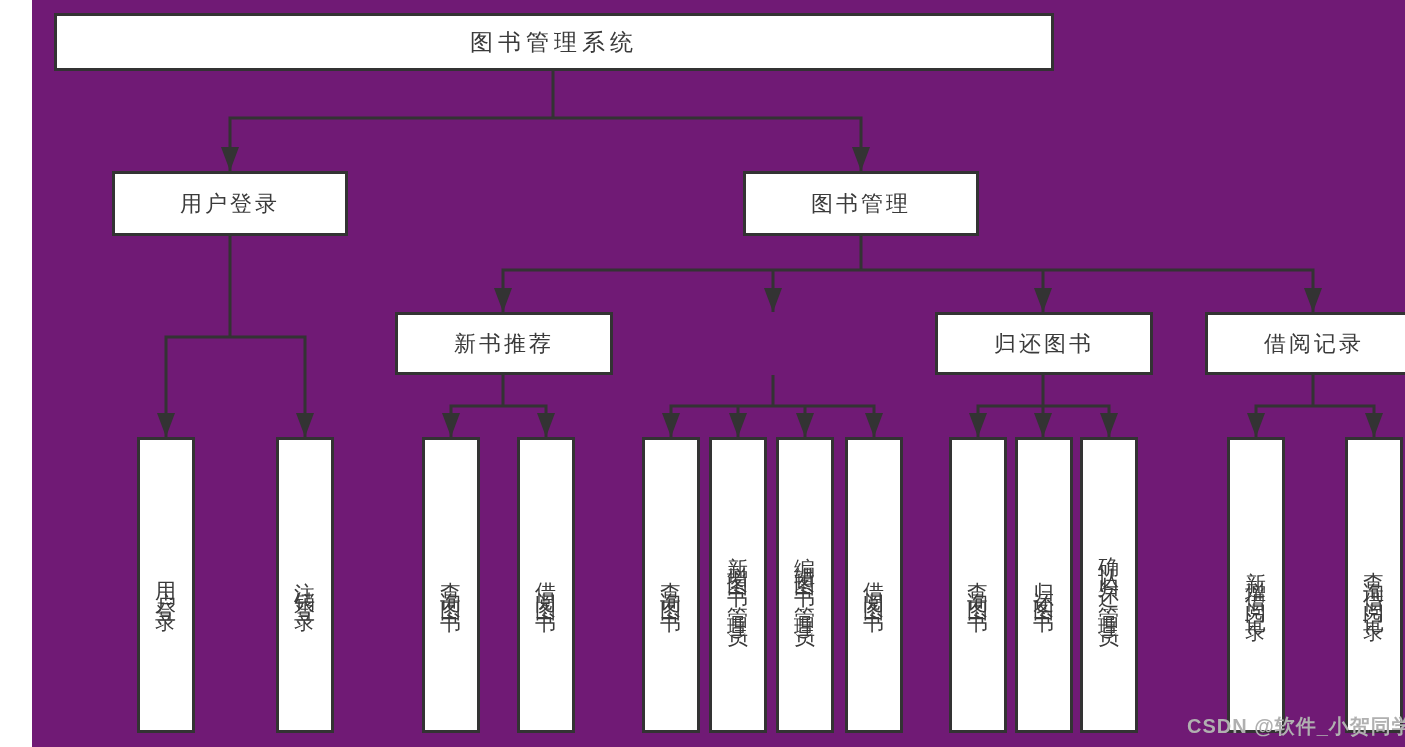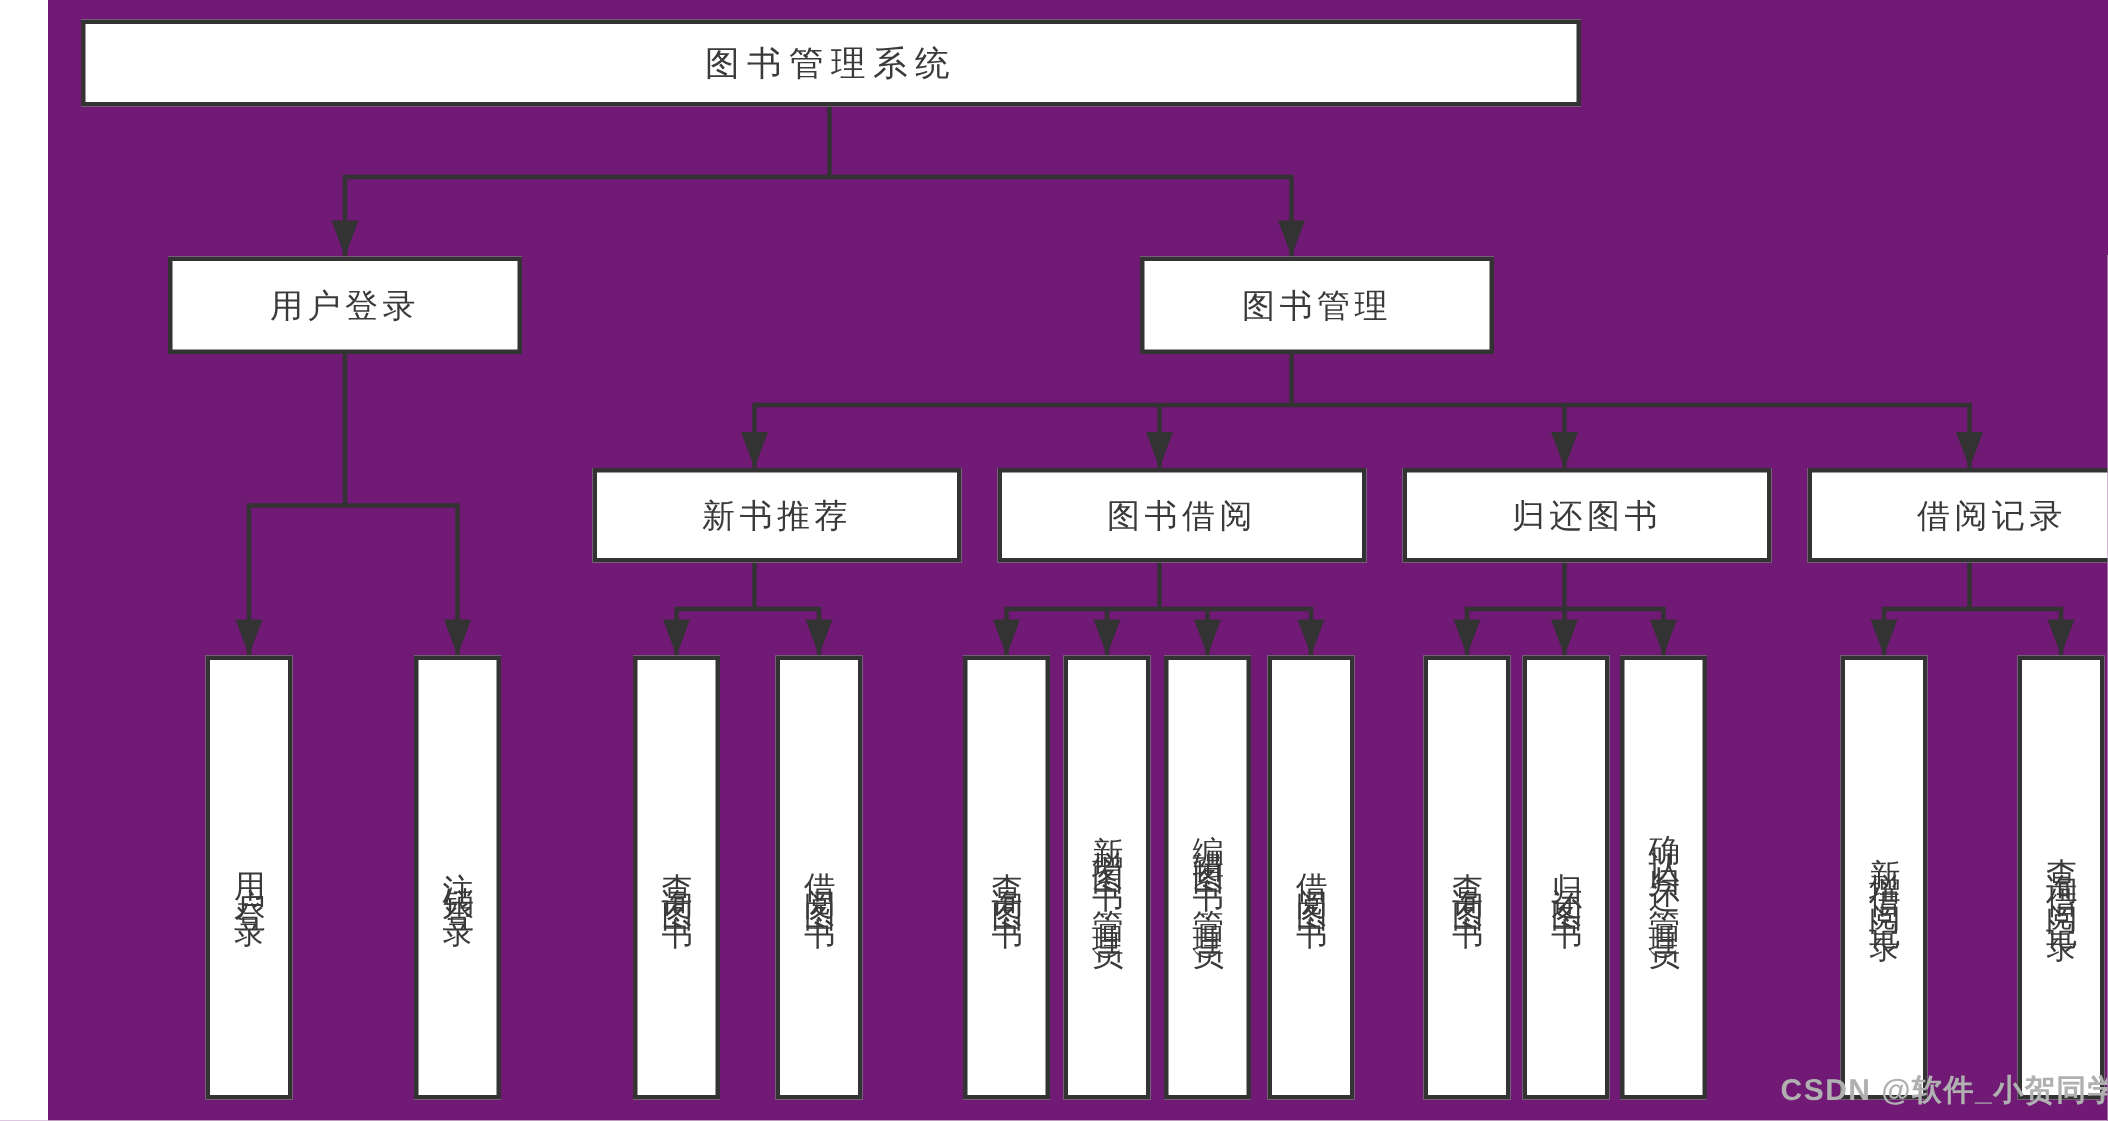--- a/index.html
+++ b/index.html
@@ -27,21 +27,21 @@
     align-items: center;
     justify-content: center;
     color: #3a3a3a;
     z-index: 2;
   }
   .root-node {
     left: 22px; top: 13px; width: 1000px; height: 58px;
     font-size: 23px; letter-spacing: 5px;
   }
   .l2 { top: 171px; width: 236px; height: 65px; font-size: 22px; letter-spacing: 3px; }
-  .l3 { top: 312px; width: 246px; height: 63px; font-size: 22px; letter-spacing: 3px; }
+  .l3 { top: 312px; width: 218px; height: 63px; font-size: 22px; letter-spacing: 3px; }
   .leaf { top: 437px; width: 58px; height: 296px; }
   .vtext {
     writing-mode: vertical-rl;
     text-orientation: mixed;
     font-size: 21px;
     letter-spacing: 10px;
     color: #3a3a3a;
     line-height: 1;
     white-space: nowrap;
   }
@@ -104,29 +104,26 @@
     </g>
   </svg>
 
   <div class="node root-node">
     <span>图书管理系统</span>
   </div>
 
   <div class="node l2" style="left:80px">
     <span>用户登录</span>
   </div>
-  <div class="node l2" style="left:728px">
+  <div class="node l2" style="left:711px">
     <span>图书管理</span>
   </div>
 
   <div class="node l3" style="left:363px">
     <span>新书推荐</span>
-  </div>
-  <div class="node l3" style="left:633px">
-    <span>图书借阅</span>
   </div>
   <div class="node l3" style="left:903px">
     <span>归还图书</span>
   </div>
   <div class="node l3" style="left:1173px">
     <span>借阅记录</span>
   </div>
 
   <div class="node leaf" style="left:105px">
     <span class="vtext">用户登录</span>

